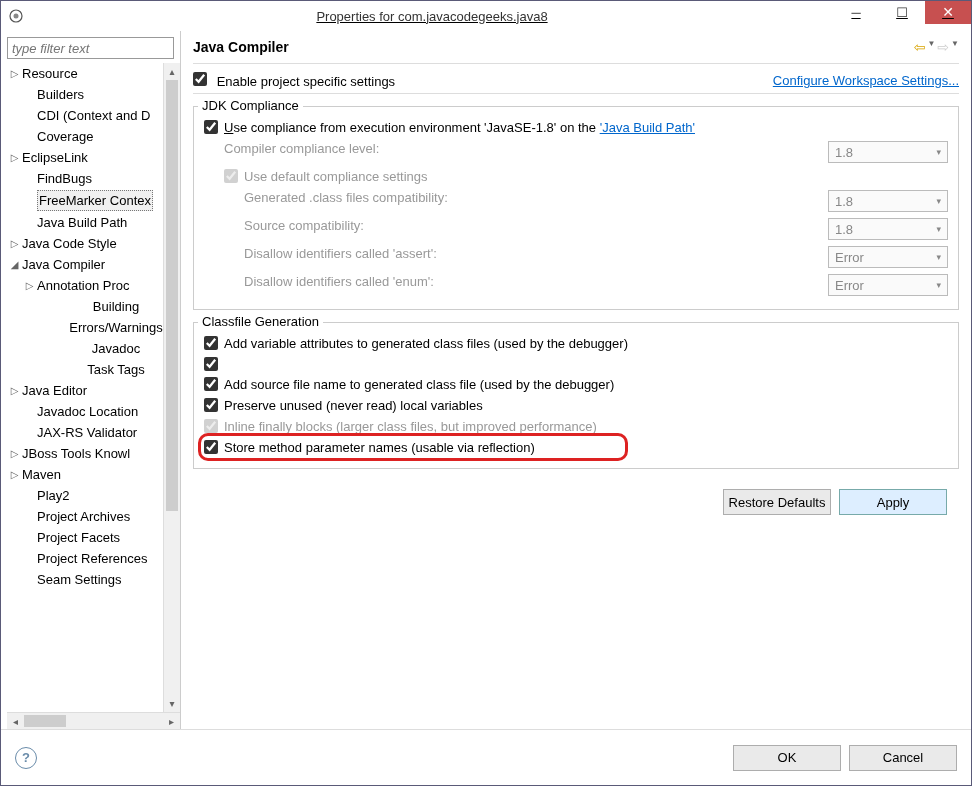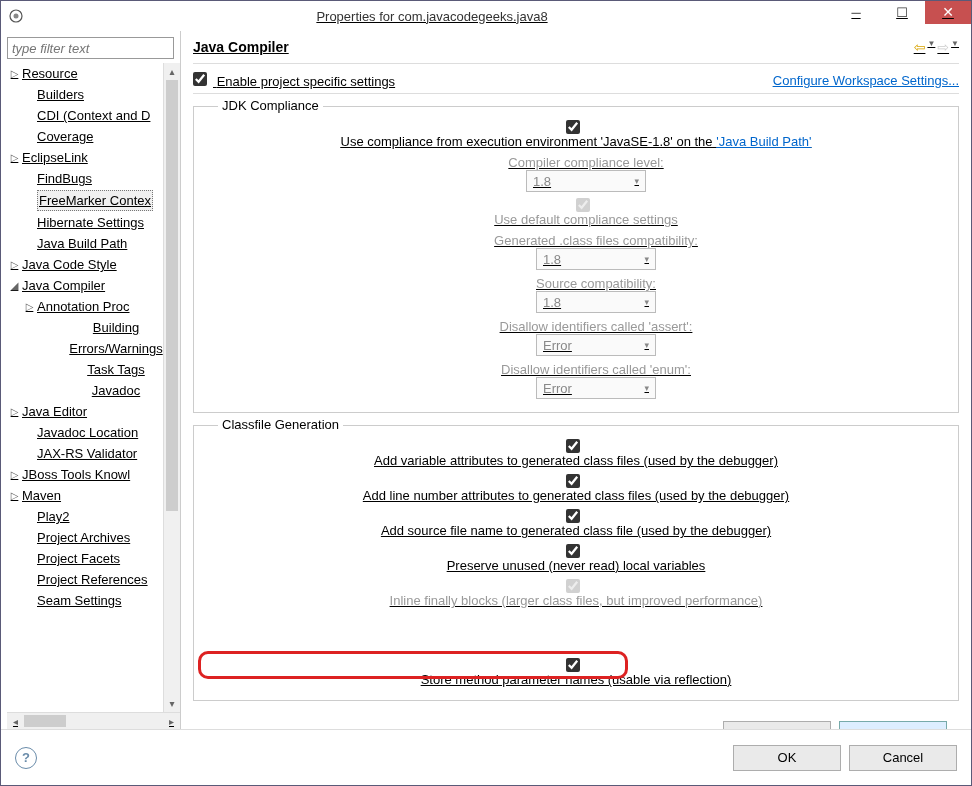--- a/index.html
+++ b/index.html
@@ -6,21 +6,21 @@
   body { background: #fff; width: 972px; height: 786px; overflow: hidden; border: 1px solid #5a5a78; }
   
   
   .titlebar { height: 30px; background: #fff; display: flex; align-items: center; position: relative; text-decoration: underline; }
   .titlebar .appicon { width: 30px; height: 30px; display:flex;align-items:center;justify-content:center; }
   .titlebar .title { flex: 1; text-align: center; color: #333; }
   .titlebar .winbtns { display:flex; height:23px; }
   .titlebar .winbtn { width: 46px; height: 23px; display:flex;align-items:center;justify-content:center; color:#333; margin-top:-4px;}
   .titlebar .winbtn.close { background: #c75050; color:#fff; width:46px; font-size:14px;}
   
-  .layout { display:flex; height: calc(100% - 30px - 56px); text-decoration: underline; }
+  .layout { display:flex; height: calc(100% - 30px - 56px); }
   
   
   .leftpane { width: 180px; border-right:1px solid #ccc; display:flex;flex-direction:column; padding:6px 0 0 6px;}
   .filterwrap { margin: 0 6px 4px 0; }
   .filterwrap input { width:100%; height:22px; border:1px solid #999; padding:2px 4px; font-style:italic; color:#666;}
   .tree-scroll { flex:1; overflow:hidden; position:relative; }
   .tree { list-style:none; overflow: hidden; font-size:13px; padding-right:0;}
   .tree li { white-space: nowrap; padding: 1px 0; line-height:19px; cursor:default; }
   .tree li .row { display:flex; align-items:center; }
   .tree .arrow { width:15px; display:inline-block; color:#666; font-size:10px; text-align:center;}
@@ -44,33 +44,33 @@
   .pageheader { display:flex; align-items:center; padding-bottom:8px; border-bottom:1px solid #ddd; }
   .pageheader h1 { font-size:14px; font-weight:bold; flex:1; }
   .navarrows { display:flex; gap:2px; }
   .navarrows span { font-size:14px; }
   
   .toprow { display:flex; align-items:center; padding:8px 0 4px 0;}
   .toprow label { flex:1; }
   .toprow a { color:#0066cc; text-decoration:underline; }
   
   .group { border:1px solid #ccc; border-radius:0; margin:4px 0 8px 0; padding:10px 10px 10px 10px; position:relative;}
-  .group .legend { position:absolute; top:-9px; left:24px; background:#fff; padding:0 4px; }
-  .group .row { display:flex; align-items:center; padding:3px 0;flex-direction:column;}
+  .group .legend { position:absolute; top:-9px; left:4px; background:#fff; padding:0 4px; }
+  .group .row { display:flex; padding:3px 0;}
   .group .row.sub { padding-left:20px; }
   .group .row.sub2 { padding-left:40px; }
   .group .row .txt { flex:1; }
   .group .row .combo { width:120px; height:22px; border:1px solid #bbb; display:flex;align-items:center; padding:0 6px; color:#888; background:#fafafa; position:relative;}
   .group .row .combo .cv { flex:1;}
   .group .row .combo .car { font-size:9px; color:#888; }
   .disabled { color:#999; }
   
   .link { color:#0066cc; text-decoration:underline; cursor:pointer;}
   
-  .highlight-row { position:relative;margin-top:44px; }
+  .highlight-row { position:relative; }
   .highlight-box { position:absolute; left:-6px; top:-4px; width:430px; height:28px; border:3px solid #d22; border-radius:10px; pointer-events:none;}
   
   .rightbuttons { display:flex; justify-content:flex-end; gap:8px; padding:12px 12px 0 0;}
   .btn { min-width:108px; height:26px; border:1px solid #adadad; background:#eaeaea; cursor:pointer; font-size:13px;}
   .btn.primary { background:#ddeeff; border-color:#7aa; }
   
   
   .bottombar { height:56px; border-top:1px solid #ddd; display:flex; align-items:center; padding:0 14px; justify-content:space-between;}
   .helpicon { width:22px;height:22px; border:1.5px solid #6a8caa; border-radius:50%; display:flex;align-items:center;justify-content:center;color:#6a8caa;font-weight:bold;}
   .bottombuttons { display:flex; gap:8px; }
@@ -143,26 +143,20 @@
           </li>
           <li class="selected">
             <div class="row indent2">
               <span class="arrow none">▷</span>
               <span class="lbl">FreeMarker Contex</span>
             </div>
           </li>
           <li>
             <div class="row indent2">
               <span class="arrow none">▷</span>
-              <span class="lbl">Hibernate Settings</span>
-            </div>
-          </li>
-          <li>
-            <div class="row indent2">
-              <span class="arrow none">▷</span>
               <span class="lbl">Java Build Path</span>
             </div>
           </li>
           <li>
             <div class="row indent1">
               <span class="arrow">▷</span>
               <span class="lbl">Java Code Style</span>
             </div>
           </li>
           <li>
@@ -185,27 +179,27 @@
           </li>
           <li>
             <div class="row indent3">
               <span class="arrow none">▷</span>
               <span class="lbl">Errors/Warnings</span>
             </div>
           </li>
           <li>
             <div class="row indent3">
               <span class="arrow none">▷</span>
+              <span class="lbl">Javadoc</span>
+            </div>
+          </li>
+          <li>
+            <div class="row indent3">
+              <span class="arrow none">▷</span>
               <span class="lbl">Task Tags</span>
-            </div>
-          </li>
-          <li>
-            <div class="row indent3">
-              <span class="arrow none">▷</span>
-              <span class="lbl">Javadoc</span>
             </div>
           </li>
           <li>
             <div class="row indent1">
               <span class="arrow">▷</span>
               <span class="lbl">Java Editor</span>
             </div>
           </li>
           <li>
             <div class="row indent2">
@@ -350,21 +344,20 @@
     </div>
 
     <div class="group">
       <span class="legend">Classfile Generation</span>
       <div class="row">
           <input type="checkbox" checked="" style="">
           <span class="txt">Add variable attributes to generated class files (used by the debugger)</span>
         </div>
       <div class="row">
           <input type="checkbox" checked="" style="">
-          <span class="txt">Add line number attributes to generated class files (used by the debugger)</span>
         </div>
       <div class="row">
           <input type="checkbox" checked="" style="">
           <span class="txt">Add source file name to generated class file (used by the debugger)</span>
         </div>
       <div class="row">
           <input type="checkbox" checked="" style="">
           <span class="txt">Preserve unused (never read) local variables</span>
         </div>
       <div class="row disabled">

